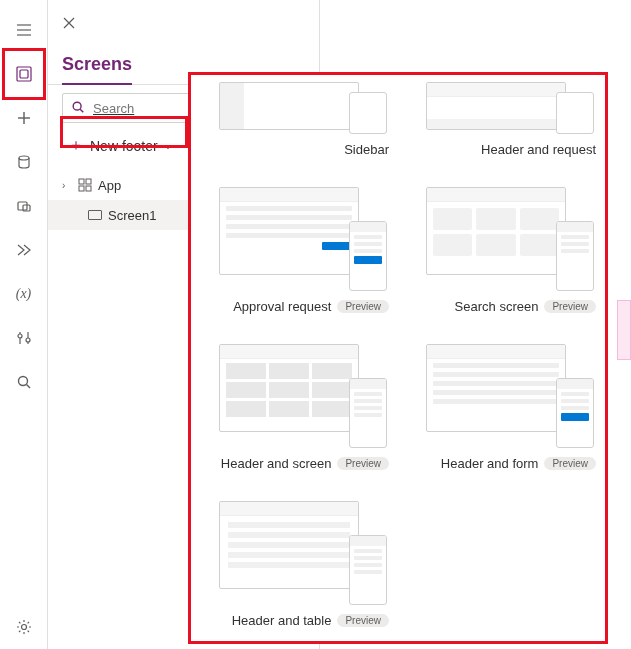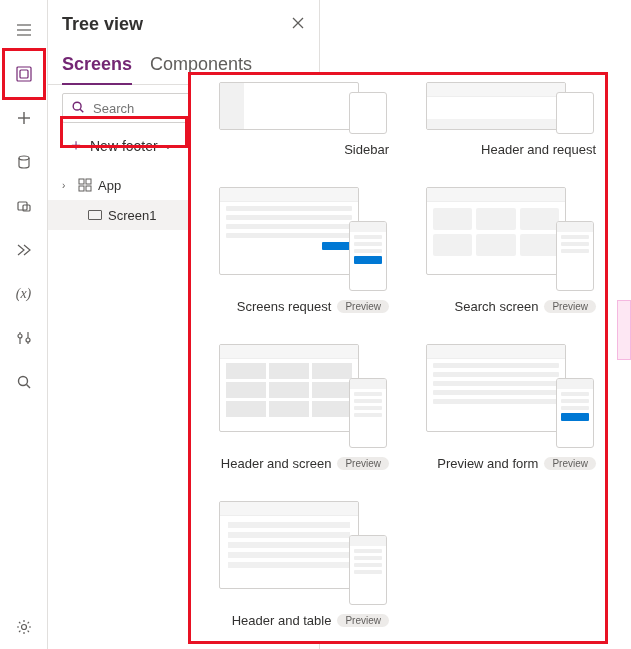--- a/index.html
+++ b/index.html
@@ -14,21 +14,21 @@
   
   .panel { position: absolute; left: 48px; top: 0; width: 272px; height: 100%; background: #fff; border-right: 1px solid #e1dfdd; z-index: 4; }
   .panel-top { display: flex; align-items: center; justify-content: space-between; height: 48px; padding: 0 14px; }
   .panel-title { font-size: 18px; font-weight: 600; }
   .close-x { color: #605e5c; cursor: pointer; }
 
   .tabs { display: flex; gap: 18px; padding: 0 14px; border-bottom: 1px solid #e1dfdd; }
   .tab { padding: 6px 0 8px; font-size: 18px; color: #605e5c; cursor: pointer; }
   .tab.active { color: #742774; font-weight: 600; border-bottom: 2px solid #742774; margin-bottom: -1px; }
 
-  .search-row { padding: 8px 14px 4px; }
+  .search-row { padding: 8px 14px 4px; text-decoration: underline; }
   .search { display: flex; align-items: center; gap: 8px; border: 1px solid #d2d0ce; border-radius: 2px; height: 30px; padding: 0 8px; }
   .search input { border: none; outline: none; flex: 1; font-size: 13px; background: transparent; }
   .search-icon { color: #742774; }
 
   .newscreen-row { padding: 4px 14px 8px; }
   .newscreen { display: inline-flex; align-items: center; gap: 6px; color: #323130; border: none; background: transparent; padding: 4px 6px; cursor: pointer; font-size: 14px; }
   .newscreen .plus { color: #742774; font-size: 16px; font-weight: 400; }
   .newscreen .chev { color: #605e5c; font-size: 10px; }
 
   .tree-list { padding-top: 2px; }
@@ -131,31 +131,29 @@
   <div class="rail-item">
     <svg width="16" height="16" viewBox="0 0 16 16" fill="none" stroke="#605e5c" stroke-width="1.2">
         <circle cx="8" cy="8" r="2.5"></circle>
         <path d="M8 1v2M8 13v2M1 8h2M13 8h2M3 3l1.4 1.4M11.6 11.6L13 13M13 3l-1.4 1.4M4.4 11.6L3 13"></path>
       </svg>
   </div>
 </div>
 
 <div class="panel">
   <div class="panel-top">
-    <div class="panel-title">Tree view</div>
     <div class="close-x">
       <svg width="14" height="14" viewBox="0 0 14 14" stroke="#605e5c" stroke-width="1.2">
           <line x1="2" y1="2" x2="12" y2="12"></line>
           <line x1="12" y1="2" x2="2" y2="12"></line>
         </svg>
     </div>
   </div>
   <div class="tabs">
     <div class="tab active">Screens</div>
-    <div class="tab">Components</div>
   </div>
   <div class="search-row">
     <div class="search">
       <span class="search-icon">
         <svg width="14" height="14" viewBox="0 0 16 16" fill="none" stroke="#742774" stroke-width="1.6">
             <circle cx="7" cy="7" r="4.5"></circle>
             <line x1="10.5" y1="10.5" x2="14" y2="14"></line>
           </svg>
       </span>
       <input type="text" placeholder="Search" style="">
@@ -228,21 +226,21 @@
         </div>
         <div class="thumb-mobile">
             <div class="mb-header"></div>
             <div class="mb-line"></div>
             <div class="mb-line"></div>
             <div class="mb-line"></div>
             <div class="mb-btn"></div>
           </div>
       </div>
       <div class="tpl-label">
-        <span>Screens request</span>
+        <span>Approval request</span>
         <span class="badge">Preview</span>
       </div>
     </div>
 
     <div class="tpl">
       <div class="tpl-thumb">
         <div class="thumb-desktop">
           <div class="dk-header"></div>
           <div class="dk-grid">
               <div class="c"></div>
@@ -308,21 +306,21 @@
         </div>
         <div class="thumb-mobile">
             <div class="mb-header"></div>
             <div class="mb-line"></div>
             <div class="mb-line"></div>
             <div class="mb-line"></div>
             <div class="mb-btn"></div>
           </div>
       </div>
       <div class="tpl-label">
-        <span>Preview and form</span>
+        <span>Header and form</span>
         <span class="badge">Preview</span>
       </div>
     </div>
 
     <div class="tpl">
       <div class="tpl-thumb">
         <div class="thumb-desktop">
           <div class="dk-header"></div>
           <div class="dk-table">
               <div class="r"></div>

